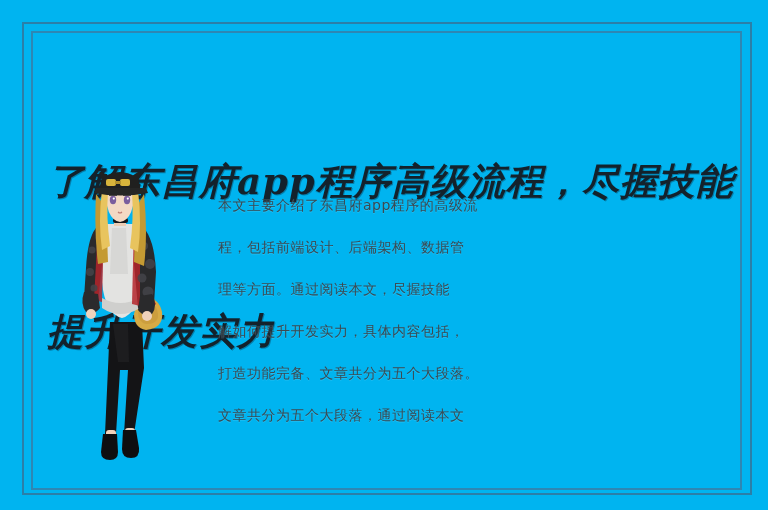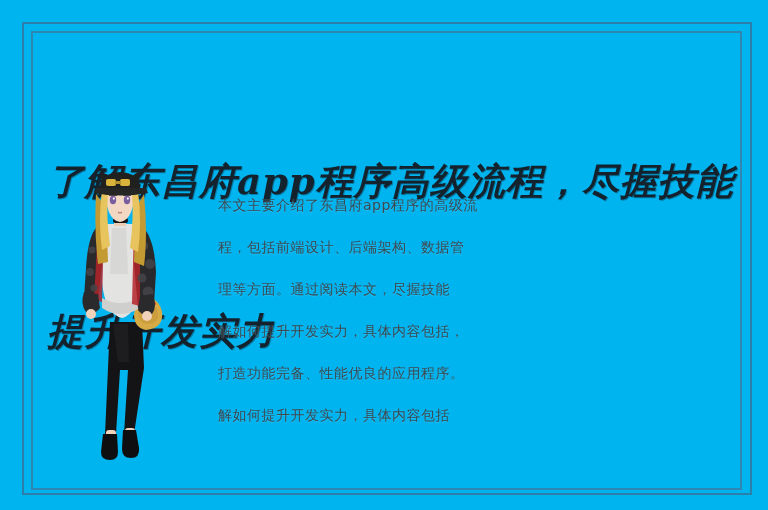--- a/index.html
+++ b/index.html
@@ -176,17 +176,17 @@
       <rect x="48" y="7" width="10" height="7" rx="2" fill="#d8b43c"></rect>
       <rect x="43" y="9" width="6" height="3" fill="#b4922c"></rect>
     </svg>
   </div>
 
   <div class="bodycopy">
     <div class="bodyline">本文主要介绍了东昌府app程序的高级流</div>
     <div class="bodyline">程，包括前端设计、后端架构、数据管</div>
     <div class="bodyline">理等方面。通过阅读本文，尽握技能</div>
     <div class="bodyline">解如何提升开发实力，具体内容包括，</div>
-    <div class="bodyline">打造功能完备、性能优良的应用程序。</div>
-    <div class="bodyline">解如何提升开发实力，具体内容包括</div>
+    <div class="bodyline">打造功能完备、文章共分为五个大段落。</div>
+    <div class="bodyline">文章共分为五个大段落，通过阅读本文</div>
   </div>
 
 </div>
 
 </body></html>

